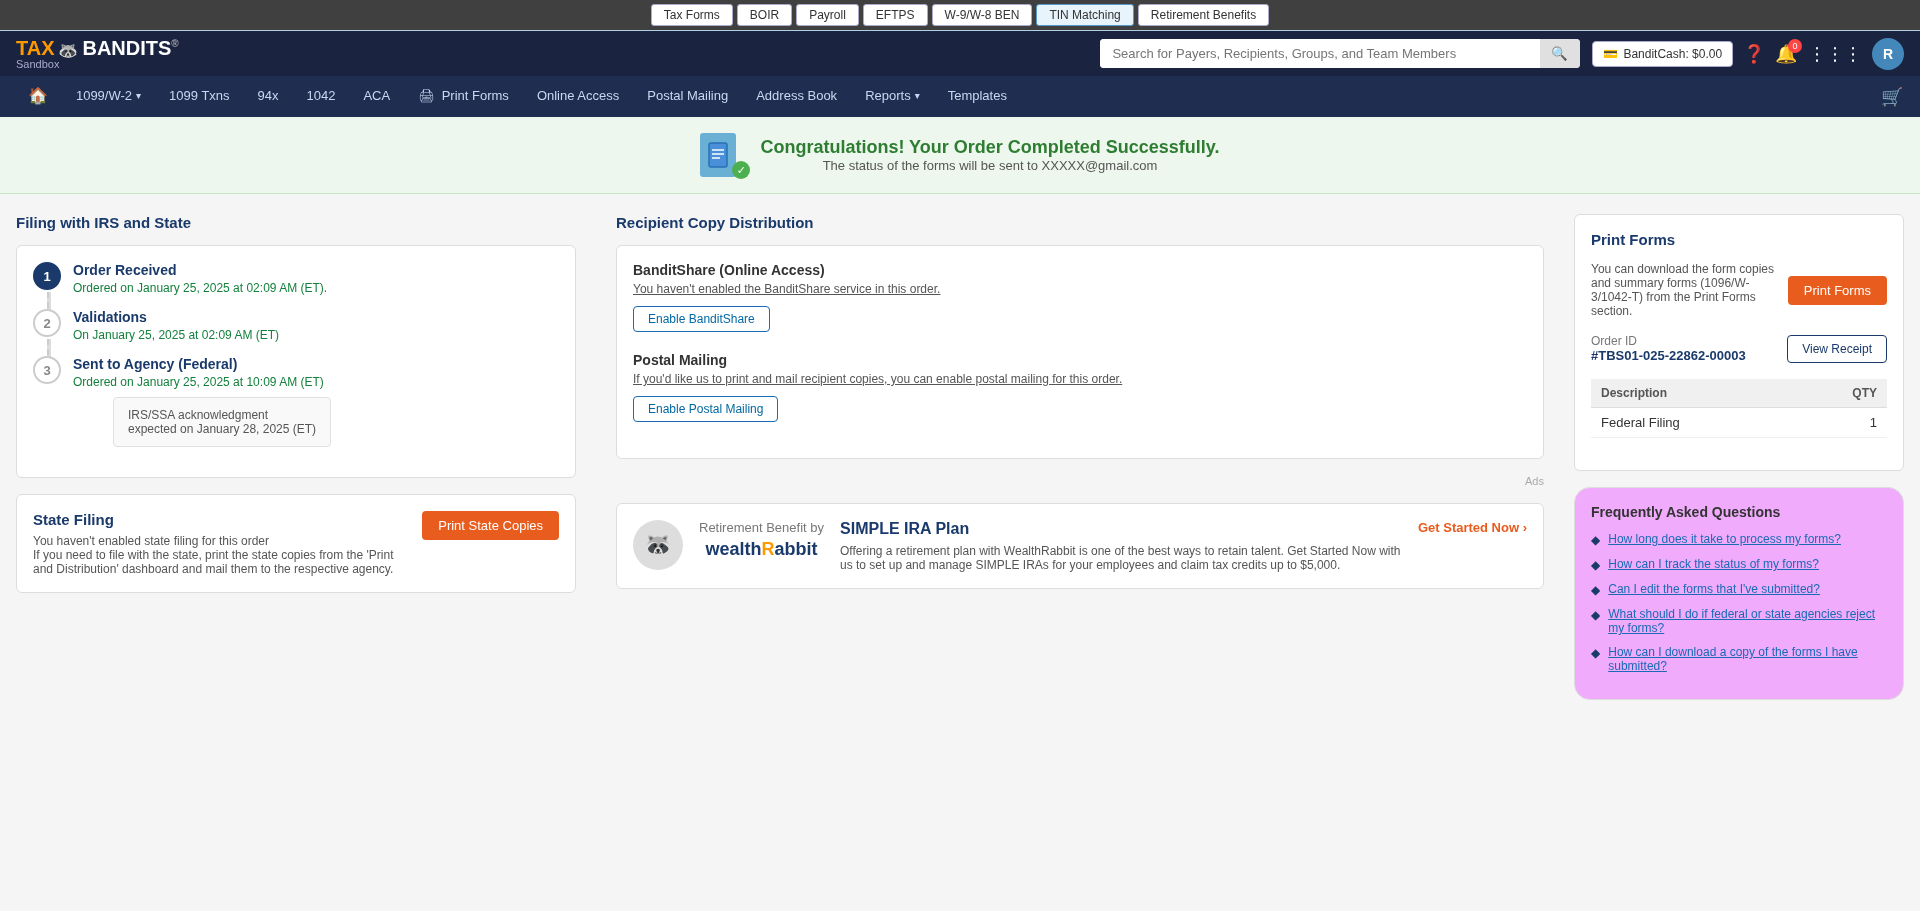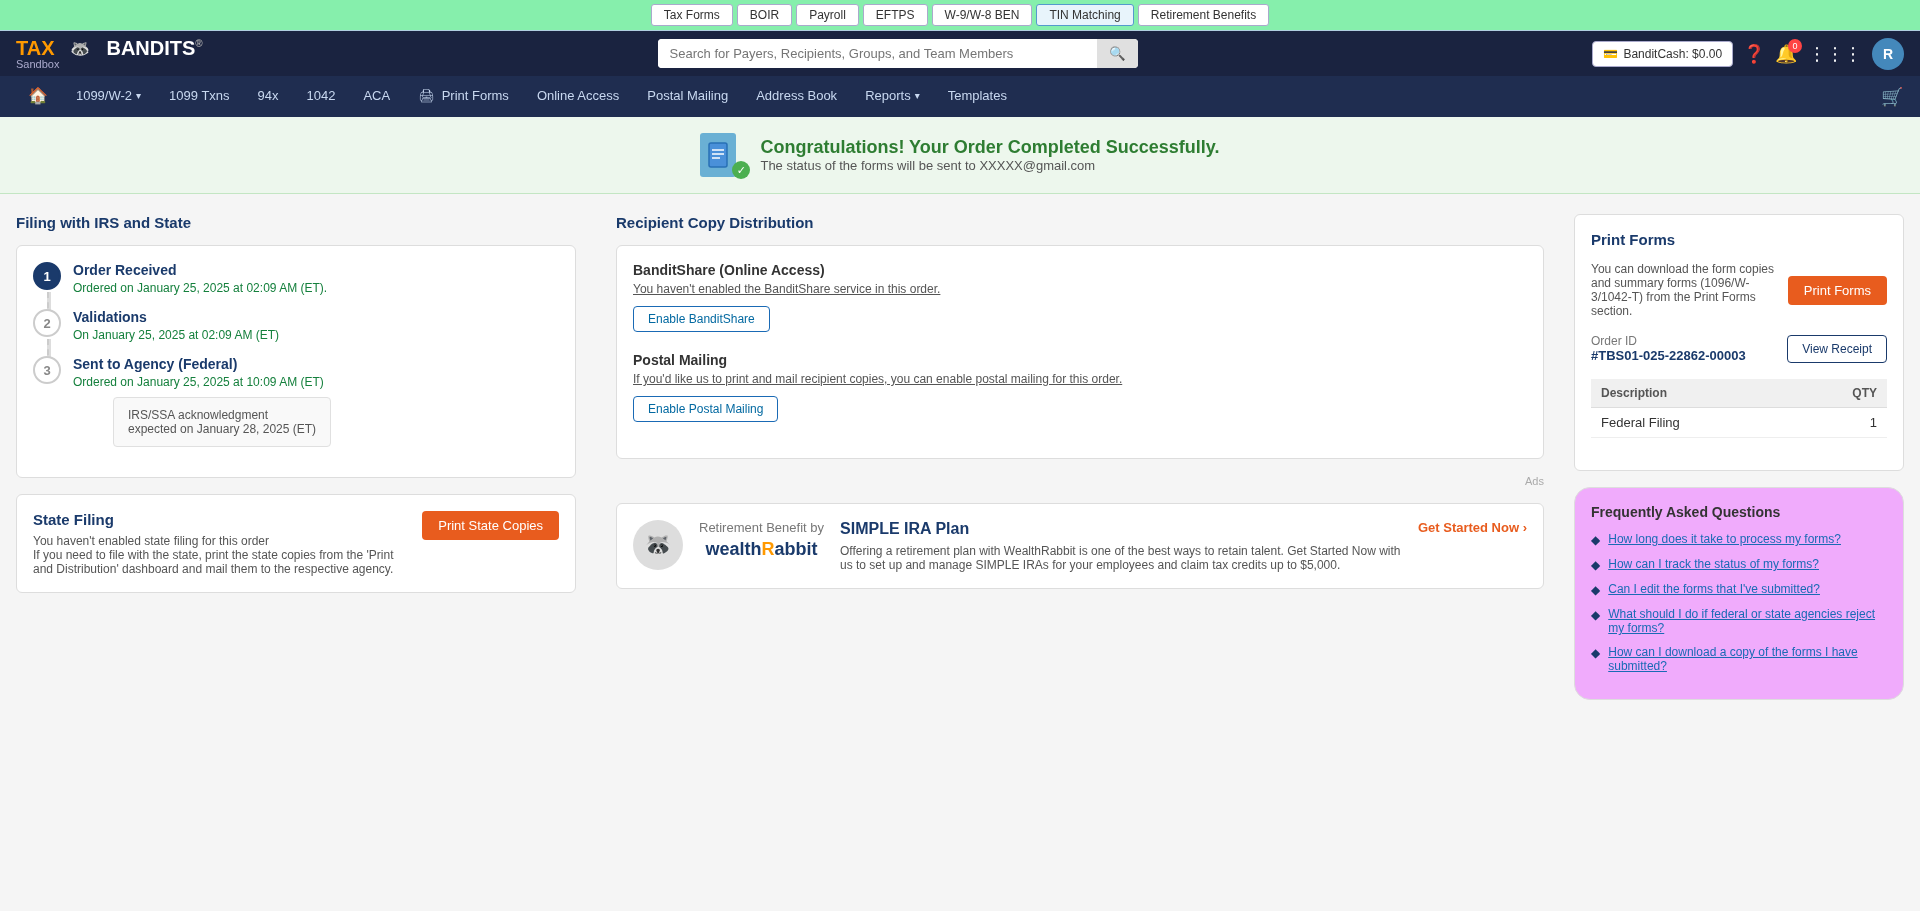--- a/index.html
+++ b/index.html
@@ -1,20 +1,20 @@
 <!DOCTYPE html>
 <html><head>
   <meta charset="utf-8">
   <style>
     * { box-sizing: border-box; margin: 0; padding: 0; }
     body { font-family: Arial, sans-serif; font-size: 13px; background: #f5f5f5; color: #333; }
 
     
     .top-tabs {
-      background: #86efac;
+      background: #404040;
       display: flex;
       justify-content: center;
       align-items: center;
       gap: 4px;
       padding: 4px 8px;
       border-bottom: 1px solid #b0cfe0;
     }
     .top-tab {
       padding: 3px 12px;
       border: 1px solid #aac;
@@ -40,21 +40,21 @@
     .logo-area {
       display: flex;
       flex-direction: column;
       align-items: flex-start;
       min-width: 140px;
     }
     .sandbox-label { color: #aac; font-size: 11px; margin-top: -2px; }
     .header-search {
       flex: 1;
       display: flex;
-      justify-content: center;
+      justify-content: flex-end;
     }
     .search-box {
       display: flex;
       align-items: center;
       background: #fff;
       border-radius: 4px;
       overflow: hidden;
       width: 480px;
     }
     .search-box input {
@@ -190,20 +190,21 @@
       justify-content: center;
     }
     .success-text h2 {
       font-size: 18px;
       color: #2e7d32;
       font-weight: bold;
     }
     .success-text p {
       font-size: 13px;
       color: #555;
+      text-align: center;
     }
 
     
     .main-content {
       display: flex;
       gap: 0;
       padding: 20px 16px;
       max-width: 1920px;
     }
 
@@ -541,21 +542,21 @@
   <button class="top-tab">BOIR</button>
   <button class="top-tab">Payroll</button>
   <button class="top-tab">EFTPS</button>
   <button class="top-tab">W-9/W-8 BEN</button>
   <button class="top-tab active">TIN Matching</button>
   <button class="top-tab">Retirement Benefits</button>
 </div>
 
 <div class="header">
   <div class="logo-area">
-    <div style="display:flex;align-items:center;gap:16px;">
+    <div style="display:flex;align-items:flex-end;gap:4px;">
       <span style="color:#f90;font-size:20px;font-weight:900;">TAX</span>
       <span style="color:#f90;font-size:16px;">🦝</span>
       <span style="color:#fff;font-size:20px;font-weight:900;">BANDITS<sup style="font-size:10px;color:#aaa;">®</sup></span>
     </div>
     <div class="sandbox-label">Sandbox</div>
   </div>
 
   <div class="header-search">
     <div class="search-box">
       <input type="text" placeholder="Search for Payers, Recipients, Groups, and Team Members" style="">

